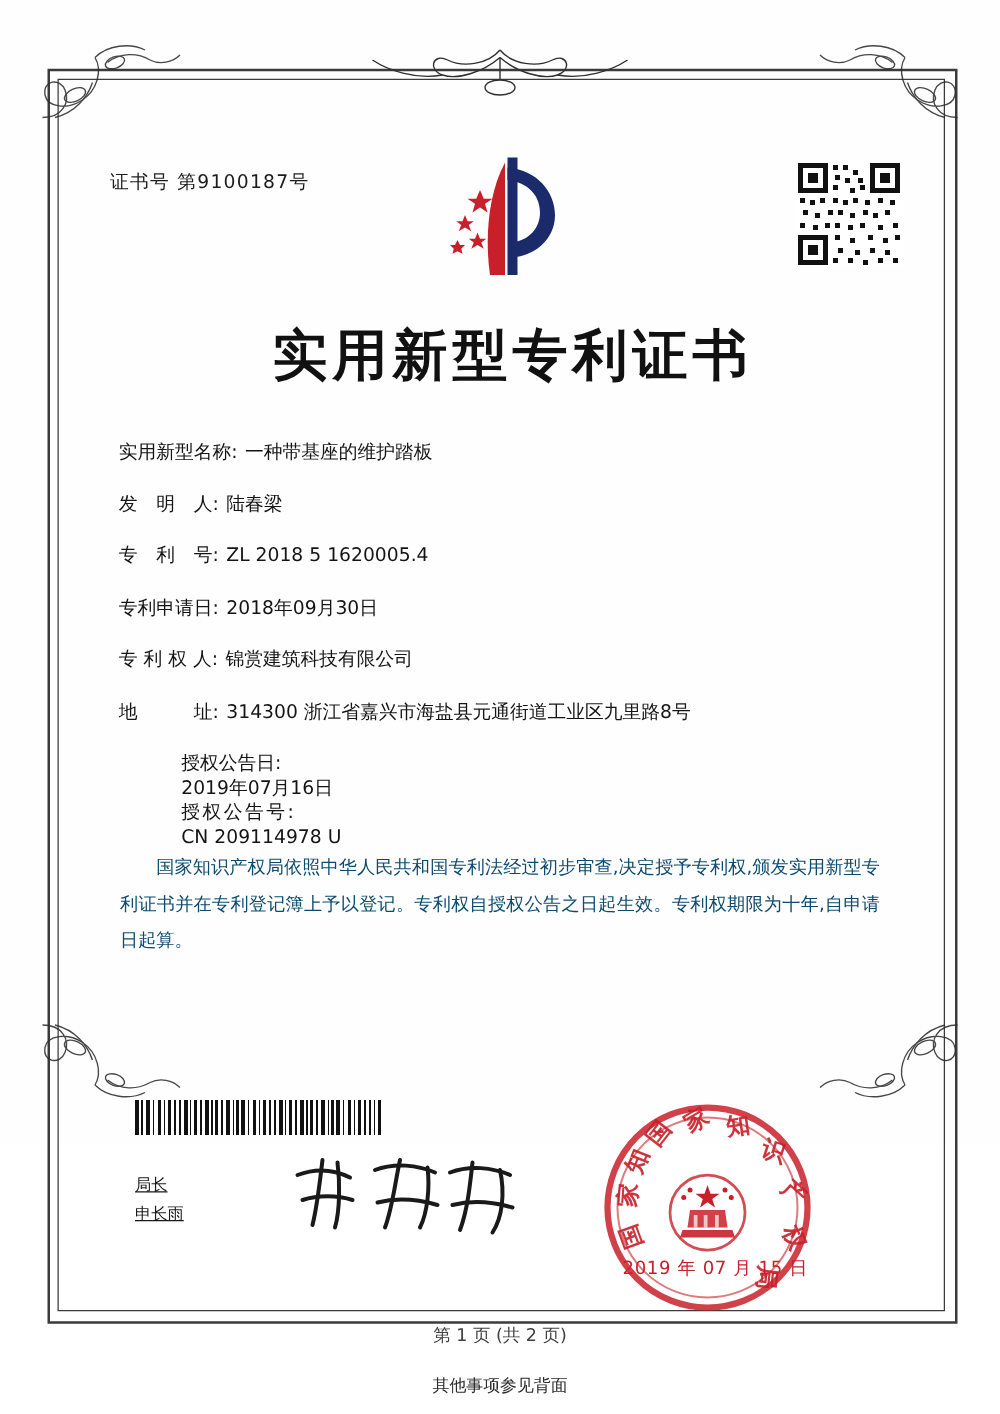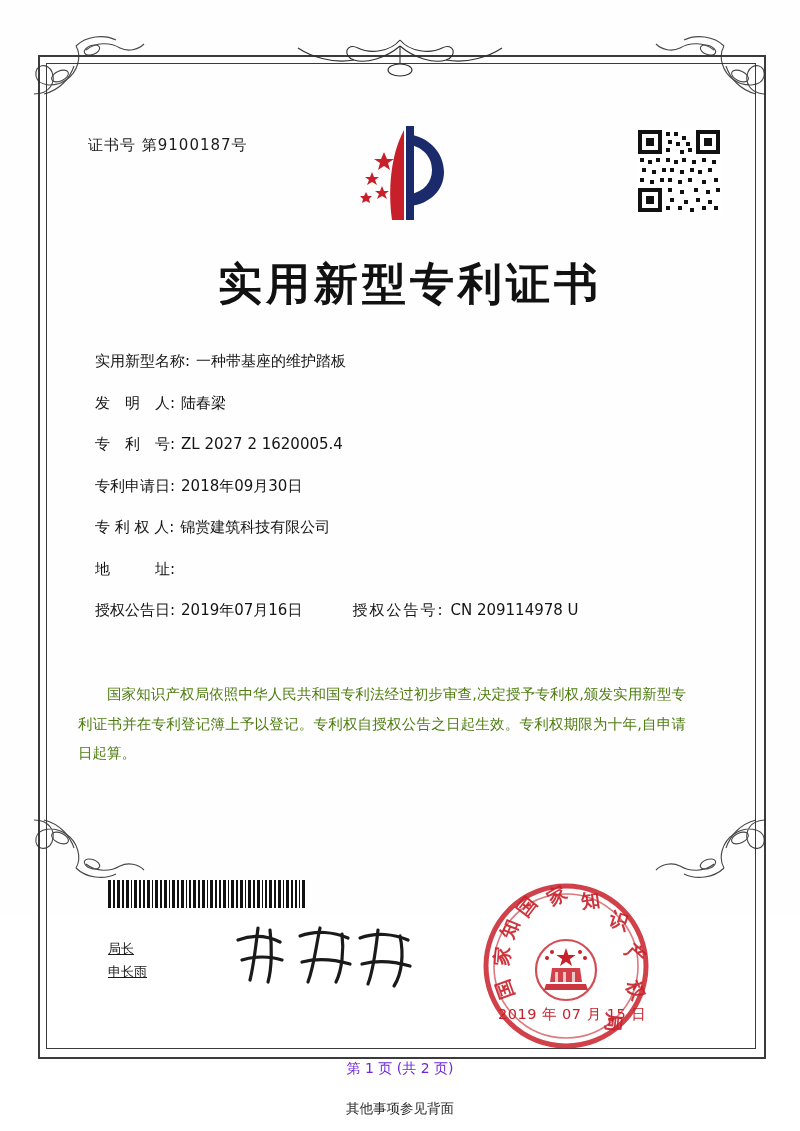--- a/index.html
+++ b/index.html
@@ -109,34 +109,35 @@
   .field-label {
     white-space: nowrap;
     color: #141414;
   }
   .field-value {
     margin-left: 6px;
     color: #141414;
   }
   .field-row.dual {
     margin-bottom: 37px;
+    flex-direction: column;
   }
   .field-row.dual .second-label {
     margin-left: 50px;
     letter-spacing: 2px;
   }
 
   
   .paragraphs {
     position: absolute;
-    left: 78px; top: 680px;
+    left: 96px; top: 680px;
     width: 608px;
     font-size: 14.5px;
     line-height: 2.05;
-    color: #4d7c0f;
+    color: #0c4a6e;
     font-family: "DejaVu Sans", "Liberation Sans", sans-serif;
     text-align: justify;
   }
   .paragraphs p {
     margin: 0 0 6px 0;
     text-indent: 2em;
   }
 
   
   .barcode {
@@ -177,21 +178,21 @@
     font-family: "DejaVu Sans", "Liberation Sans", sans-serif;
     letter-spacing: .5px;
   }
 
   
   .page-num {
     position: absolute;
     left: 0; right: 0; top: 1060px;
     text-align: center;
     font-size: 14px;
-    color: #6d28d9;
+    color: #404040;
     font-family: "DejaVu Sans", "Liberation Sans", sans-serif;
   }
   .footer-note {
     position: absolute;
     left: 0; right: 0; top: 1100px;
     text-align: center;
     font-size: 13.5px;
     color: #2a2a2a;
     font-family: Liberation Sans, sans-serif;
   }
@@ -360,35 +361,36 @@
       <span class="field-value">一种带基座的维护踏板</span>
     </div>
 
     <div class="field-row">
       <span class="field-label">发　明　人:</span>
       <span class="field-value">陆春梁</span>
     </div>
 
     <div class="field-row">
       <span class="field-label">专　利　号:</span>
-      <span class="field-value">ZL 2027 2 1620005.4</span>
+      <span class="field-value">ZL 2018 5 1620005.4</span>
     </div>
 
     <div class="field-row">
       <span class="field-label">专利申请日:</span>
       <span class="field-value">2018年09月30日</span>
     </div>
 
     <div class="field-row">
       <span class="field-label">专 利 权 人:</span>
       <span class="field-value">锦赏建筑科技有限公司</span>
     </div>
 
     <div class="field-row">
       <span class="field-label">地　　　址:</span>
+      <span class="field-value">314300 浙江省嘉兴市海盐县元通街道工业区九里路8号</span>
     </div>
 
     <div class="field-row dual">
       <span class="field-label">授权公告日:</span>
       <span class="field-value">2019年07月16日</span>
       <span class="field-label second-label">授权公告号:</span>
       <span class="field-value">CN 209114978 U</span>
     </div>
   </div>
 

